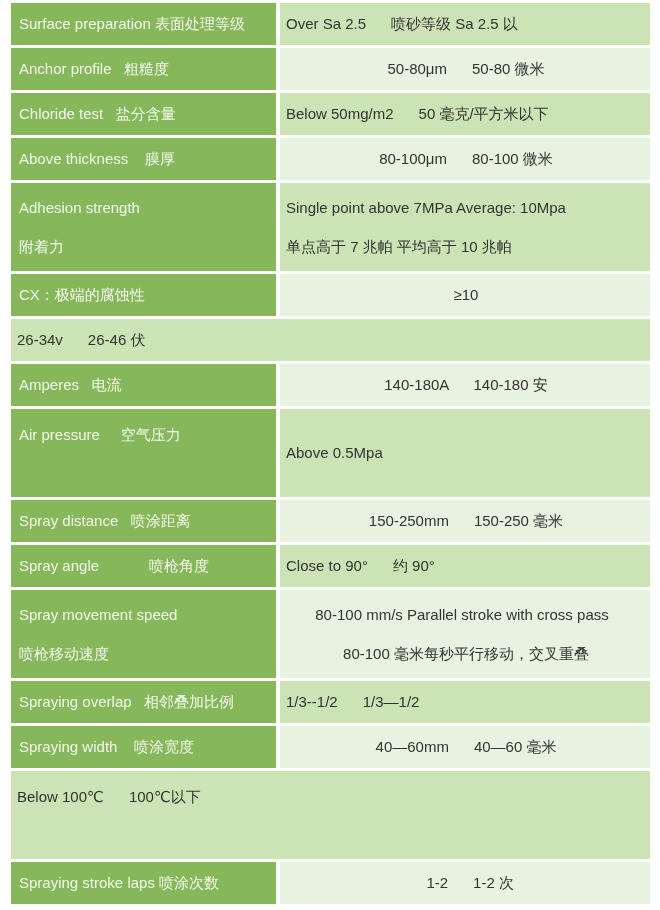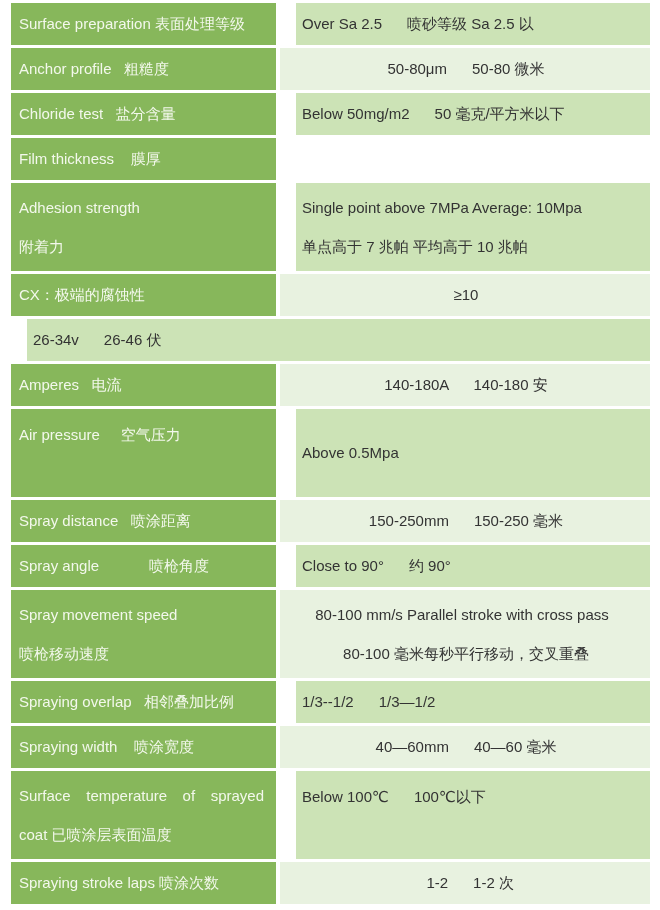--- a/index.html
+++ b/index.html
@@ -52,21 +52,21 @@
     color: var(--left-text);
     padding-left: 8px;
     padding-right: 4px;
   }
   .cell.right {
     flex: 1 1 auto;
     color: var(--right-text);
     padding-left: 6px;
     padding-right: 4px;
   }
-  .cell.right.dark  { background: var(--tint-dark); margin-left: 16px; }
+  .cell.right.dark  { background: var(--tint-dark); }
   .cell.right.light { background: var(--tint-light); align-items: center; }
   .line {
     white-space: pre-wrap;
     font-size: 15px;
     line-height: 1.3;
     min-height: 15px;
   }
   .line.justify {
     white-space: normal;
     text-align: justify;
@@ -97,21 +97,24 @@
     <div class="row single">
       <div class="cell left">
         <div class="line">Chloride test   盐分含量</div>
       </div>
       <div class="cell right dark">
         <div class="line">Below 50mg/m2      50 毫克/平方米以下</div>
       </div>
     </div>
     <div class="row single">
       <div class="cell left">
-        <div class="line">Film thickness    膜厚</div>
+        <div class="line">Above thickness    膜厚</div>
+      </div>
+      <div class="cell right light">
+        <div class="line">80-100μm      80-100 微米</div>
       </div>
     </div>
     <div class="row double">
       <div class="cell left">
         <div class="line">Adhesion strength</div>
         <div class="line">附着力</div>
       </div>
       <div class="cell right dark">
         <div class="line">Single point above 7MPa Average: 10Mpa</div>
         <div class="line">单点高于 7 兆帕 平均高于 10 兆帕</div>
@@ -183,24 +186,20 @@
     </div>
     <div class="row single">
       <div class="cell left">
         <div class="line">Spraying width    喷涂宽度</div>
       </div>
       <div class="cell right light">
         <div class="line">40—60mm      40—60 毫米</div>
       </div>
     </div>
     <div class="row double">
-      <div class="cell left">
-        <div class="line justify">Surface temperature of sprayed</div>
-        <div class="line">coat 已喷涂层表面温度</div>
-      </div>
       <div class="cell right dark">
         <div class="line">Below 100℃      100℃以下</div>
         <div class="line"></div>
       </div>
     </div>
     <div class="row single">
       <div class="cell left">
         <div class="line">Spraying stroke laps 喷涂次数</div>
       </div>
       <div class="cell right light">

